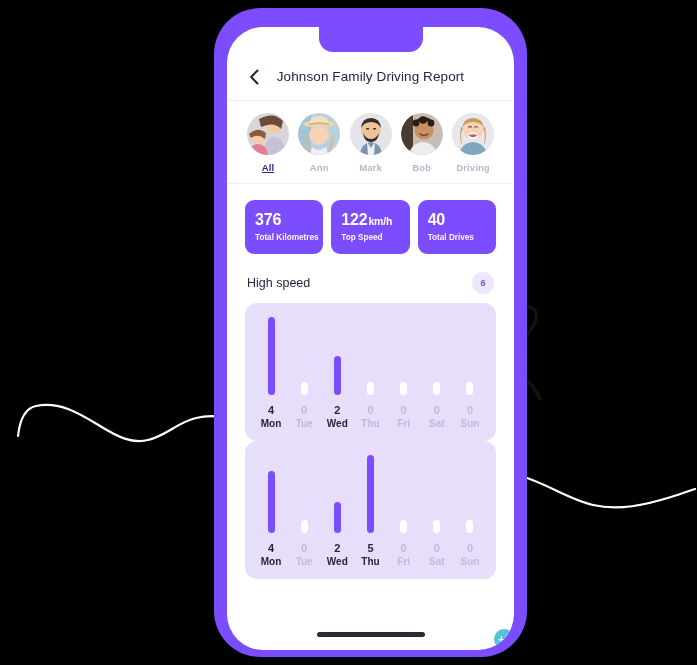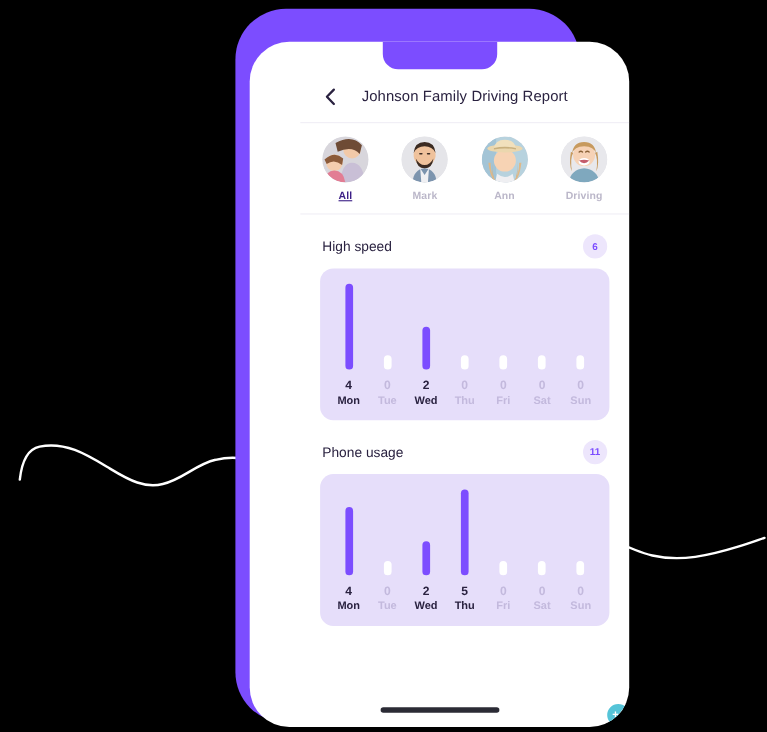--- a/index.html
+++ b/index.html
@@ -19,26 +19,25 @@
 
   
   #phone {
     position: absolute; left: 214px; top: 8px;
     width: 313px; height: 649px;
     background: #7C4DFF;
     border-radius: 46px;
     box-shadow: 0 0 0 0 rgba(0,0,0,0);
   }
   #phone-screen {
-    position: absolute; left: 13px; top: 30px;
-    width: 345px; height: 623px;
+    position: absolute; left: 13px; top: 19px;
+    width: 287px; height: 623px;
     background: #FFFFFF;
     border-radius: 36px;
     overflow: hidden;
-    padding-left: 46px;
   }
   #notch {
     position: absolute; left: 50%; top: 0; transform: translateX(-50%);
     width: 104px; height: 25px;
     background: #7C4DFF;
     border-bottom-left-radius: 14px;
     border-bottom-right-radius: 14px;
     z-index: 5;
   }
   #home-indicator {
@@ -191,43 +190,20 @@
                 <path d="M12 6 Q27 -2 36 8 L34 16 Q27 8 14 14 Z" fill="#6E4B35"></path>
                 <path d="M16 42 Q18 24 27 24 Q37 24 39 42 Z" fill="#C9BFD6"></path>
                 <circle cx="11" cy="24" r="7.5" fill="#F4CDAE"></circle>
                 <path d="M2 21 Q11 13 19 20 L18 26 Q11 20 4 25 Z" fill="#8C5B3A"></path>
                 <path d="M1 42 Q3 31 11 31 Q19 31 21 42 Z" fill="#E27D94"></path>
               </g>
             </svg>
           </div>
           <div class="badge-plus">+4</div>
           <div class="member-name">All</div>
-        </div>
-
-        <div class="member">
-          <div class="avatar">
-            <svg viewBox="0 0 42 42">
-              <defs>
-                  <clipPath id="c2">
-                    <circle cx="21" cy="21" r="21"></circle>
-                  </clipPath>
-                </defs>
-              <g clip-path="url(#c2)">
-                <rect width="42" height="42" fill="#E5E5E9"></rect>
-                <path d="M10 42 Q11 30 21 29 Q31 30 32 42 Z" fill="#7C94AE"></path>
-                <path d="M17 29 L21 35 L25 29 L24 42 L18 42 Z" fill="#F0F0F3"></path>
-                <circle cx="21" cy="17" r="10" fill="#EFC29C"></circle>
-                <path d="M11 15 Q12 5 21 5 Q30 5 31 15 Q28 9 21 9 Q14 9 11 15 Z" fill="#3B2B22"></path>
-                <path d="M13 20 Q14 29 21 29 Q28 29 29 20 Q26 26 21 26 Q16 26 13 20 Z" fill="#3B2B22"></path>
-                <rect x="16" y="15" width="3.2" height="1.4" rx=".7" fill="#3B2B22"></rect>
-                <rect x="23" y="15" width="3.2" height="1.4" rx=".7" fill="#3B2B22"></rect>
-              </g>
-            </svg>
-          </div>
-          <div class="member-name">Mark</div>
         </div>
 
         <div class="member">
           <div class="avatar">
             <svg viewBox="0 0 42 42">
               <defs>
                   <clipPath id="c1">
                     <circle cx="21" cy="21" r="21"></circle>
                   </clipPath>
                 </defs>
@@ -242,20 +218,66 @@
                 <ellipse cx="21" cy="11" rx="16" ry="3.6" fill="#EBD7AE"></ellipse>
                 <path d="M11 11 Q12 3 21 3 Q30 3 31 11 Z" fill="#F1E0BC"></path>
                 <path d="M11 10.5 Q21 8.5 31 10.5 L31 12 Q21 10 11 12 Z" fill="#C9B07E"></path>
                 <path d="M14 34 Q21 40 28 34 L30 42 L12 42 Z" fill="#EFEFF2"></path>
               </g>
             </svg>
           </div>
           <div class="member-name">Ann</div>
         </div>
 
+        <div class="member">
+          <div class="avatar">
+            <svg viewBox="0 0 42 42">
+              <defs>
+                  <clipPath id="c2">
+                    <circle cx="21" cy="21" r="21"></circle>
+                  </clipPath>
+                </defs>
+              <g clip-path="url(#c2)">
+                <rect width="42" height="42" fill="#E5E5E9"></rect>
+                <path d="M10 42 Q11 30 21 29 Q31 30 32 42 Z" fill="#7C94AE"></path>
+                <path d="M17 29 L21 35 L25 29 L24 42 L18 42 Z" fill="#F0F0F3"></path>
+                <circle cx="21" cy="17" r="10" fill="#EFC29C"></circle>
+                <path d="M11 15 Q12 5 21 5 Q30 5 31 15 Q28 9 21 9 Q14 9 11 15 Z" fill="#3B2B22"></path>
+                <path d="M13 20 Q14 29 21 29 Q28 29 29 20 Q26 26 21 26 Q16 26 13 20 Z" fill="#3B2B22"></path>
+                <rect x="16" y="15" width="3.2" height="1.4" rx=".7" fill="#3B2B22"></rect>
+                <rect x="23" y="15" width="3.2" height="1.4" rx=".7" fill="#3B2B22"></rect>
+              </g>
+            </svg>
+          </div>
+          <div class="member-name">Mark</div>
+        </div>
+
+        <div class="member">
+          <div class="avatar">
+            <svg viewBox="0 0 42 42">
+              <defs>
+                  <clipPath id="c3">
+                    <circle cx="21" cy="21" r="21"></circle>
+                  </clipPath>
+                </defs>
+              <g clip-path="url(#c3)">
+                <rect width="42" height="42" fill="#C8BDB2"></rect>
+                <rect x="0" y="0" width="12" height="42" fill="#4B3A2E"></rect>
+                <path d="M8 42 Q10 30 22 29 Q34 30 36 42 Z" fill="#EDEDF0"></path>
+                <circle cx="23" cy="17" r="9.5" fill="#C98E63"></circle>
+                <path d="M13 14 Q14 4 23 4 Q32 4 33 14 Q31 8 23 8 Q15 8 13 14 Z" fill="#2A1D16"></path>
+                <circle cx="15" cy="10" r="3.4" fill="#2A1D16"></circle>
+                <circle cx="22" cy="7" r="3.8" fill="#2A1D16"></circle>
+                <circle cx="30" cy="10" r="3.4" fill="#2A1D16"></circle>
+                <path d="M19 21 Q23 24 27 21" stroke="#6B4326" stroke-width="1.3" fill="none" stroke-linecap="round"></path>
+              </g>
+            </svg>
+          </div>
+          <div class="member-name">Bob</div>
+        </div>
 
         <div class="member">
           <div class="avatar">
             <svg viewBox="0 0 42 42">
               <defs>
                   <clipPath id="c4">
                     <circle cx="21" cy="21" r="21"></circle>
                   </clipPath>
                 </defs>
               <g clip-path="url(#c4)">
@@ -270,20 +292,34 @@
                 <path d="M16.5 14.2 Q18 12.8 19.6 14.2" stroke="#8A6238" stroke-width="1.2" fill="none" stroke-linecap="round"></path>
                 <path d="M22.4 14.2 Q24 12.8 25.6 14.2" stroke="#8A6238" stroke-width="1.2" fill="none" stroke-linecap="round"></path>
               </g>
             </svg>
           </div>
           <div class="member-name">Driving</div>
         </div>
 
       </div>
 
+      <div id="stats">
+        <div class="stat-card">
+          <div class="stat-value"><span>376</span></div>
+          <div class="stat-label">Total Kilometres</div>
+        </div>
+        <div class="stat-card">
+          <div class="stat-value"><span>122</span><span class="unit">km/h</span></div>
+          <div class="stat-label">Top Speed</div>
+        </div>
+        <div class="stat-card">
+          <div class="stat-value"><span>40</span></div>
+          <div class="stat-label">Total Drives</div>
+        </div>
+      </div>
 
       <div class="section">
         <div class="section-header">
           <div class="section-title">High speed</div>
           <div class="section-badge">6</div>
         </div>
         <div class="chart-card">
           <div class="chart-bars">
               <div class="bar-col">
                 <div class="bar" style="height: 78px;"></div>
@@ -334,24 +370,20 @@
               </div>
               <div class="label-col inactive">
                 <div class="label-value">0</div>
                 <div class="label-day">Sun</div>
               </div>
             </div>
         </div>
       </div>
 
       <div class="section">
-        <div class="section-header">
-          <div class="section-title">Phone usage</div>
-          <div class="section-badge">11</div>
-        </div>
         <div class="chart-card">
           <div class="chart-bars">
               <div class="bar-col">
                 <div class="bar" style="height: 62.4px;"></div>
               </div>
               <div class="bar-col">
                 <div class="bar zero" style="height: 13px;"></div>
               </div>
               <div class="bar-col">
                 <div class="bar" style="height: 31.2px;"></div>

